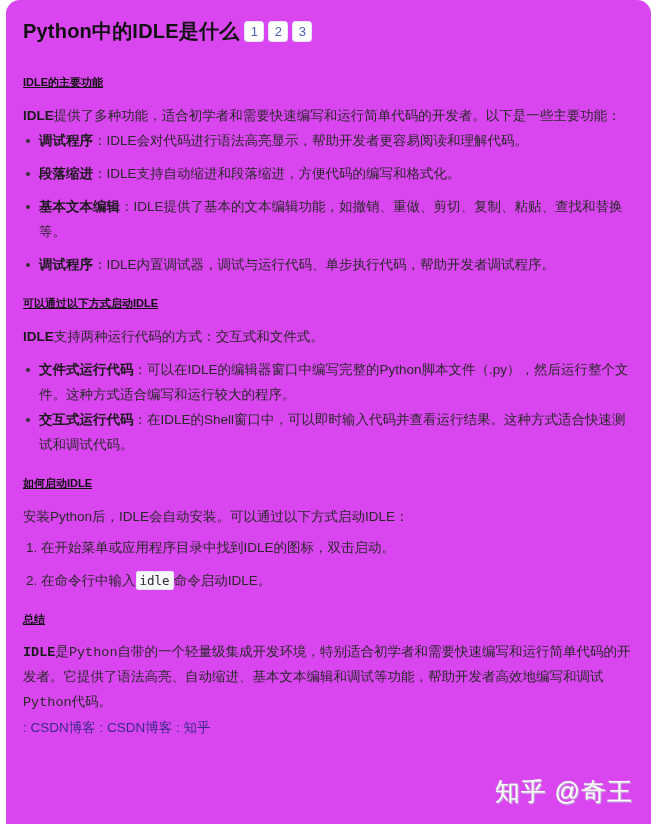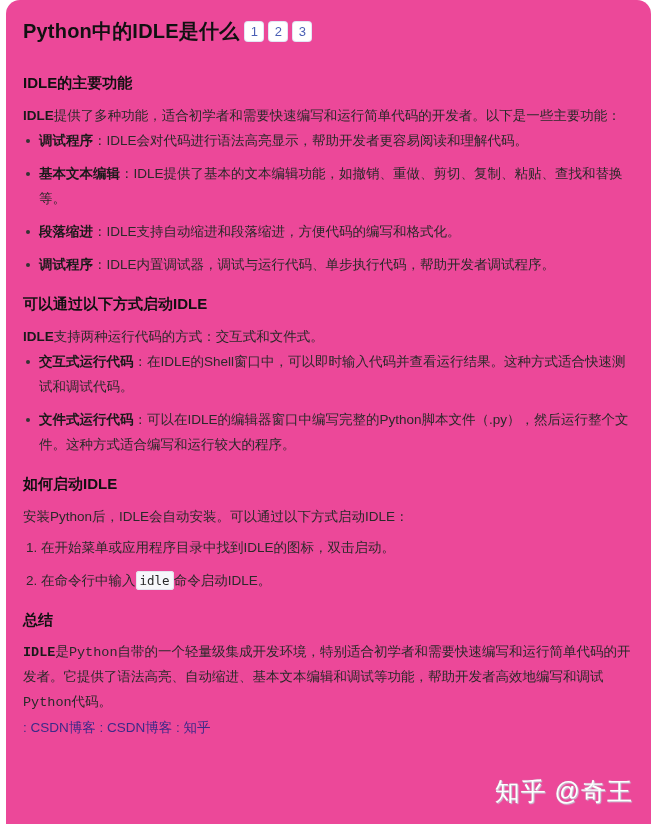--- a/index.html
+++ b/index.html
@@ -1,35 +1,35 @@
 <!DOCTYPE html>
 <html><head>
 <meta charset="utf-8">
 <style>
   html, body { margin: 0; padding: 0; background: #ffffff; }
   body { width: 651px; height: 824px; overflow: hidden; font-family: "Liberation Sans", "DejaVu Sans", sans-serif; }
   .card {
     position: absolute; left: 6px; top: 0; width: 645px; height: 824px;
-    background: #ec4899; border-radius: 14px 14px 0 0;
+    background: #d946ef; border-radius: 14px 14px 0 0;
     box-sizing: border-box; padding: 0 20px 0 17px;
     color: #1f1f1f;
   }
   .title-row { position: absolute; left: 17px; top: 18px; display: flex; align-items: center; }
   .title { font-size: 20px; font-weight: bold; color: #111; margin: 0; letter-spacing: 0.2px; }
   .cite {
     display: inline-flex; align-items: center; justify-content: center;
     width: 18px; height: 19px; margin-left: 6px;
     background: #ffffff; border-radius: 3px; color: #4a5fb5; font-size: 13px;
     box-shadow: 0 0 0 1px #e2e5f5;
   }
   .cite:first-child { margin-left: 6px; }
   .content { position: absolute; left: 17px; top: 62px; width: 612px; font-size: 13.5px; line-height: 25px; color: #2a2a2a; }
   .content p { margin: 0; }
   .content b { color: #1a1a1a; }
-  h2 { font-size: 15px; font-weight: bold; color: #111; margin: 0; }
+  h2 { font-size: 11px; font-weight: bold; color: #111; margin: 0; text-decoration: underline; }
   ul.bullets { list-style: none; margin: 0; padding: 0; }
   ul.bullets li { position: relative; padding-left: 16px; }
   ul.bullets li::before { content: ""; position: absolute; left: 3px; top: 11px; width: 4px; height: 4px; background: #333; border-radius: 50%; }
   ol.steps { list-style: none; margin: 0; padding: 0; }
   ol.steps li { padding-left: 3px; margin-top: 6px; }
   code {
     font-family: "DejaVu Sans Mono", "Liberation Mono", monospace; font-size: 12.5px;
     background: #f7f7fb; border: 1px solid #e4e4ee; border-radius: 3px; padding: 1px 3px;
   }
   .sources { color: #3c2a88; }
@@ -49,30 +49,30 @@
     <span class="cite">2</span>
     <span class="cite">3</span>
   </div>
 
   <div class="content">
 
     <h2 style="margin-top:8px;">IDLE的主要功能</h2>
     <p style="margin-top:8px;"><b>IDLE</b><span>提供了多种功能，适合初学者和需要快速编写和运行简单代码的开发者。以下是一些主要功能：</span></p>
     <ul class="bullets">
       <li><b>调试程序</b><span>：IDLE会对代码进行语法高亮显示，帮助开发者更容易阅读和理解代码。</span></li>
+      <li style="margin-top:8px;"><b>段落缩进</b><span>：IDLE支持自动缩进和段落缩进，方便代码的编写和格式化。</span></li>
       <li style="margin-top:8px;"><b>基本文本编辑</b><span>：IDLE提供了基本的文本编辑功能，如撤销、重做、剪切、复制、粘贴、查找和替换等。</span></li>
-      <li style="margin-top:8px;"><b>段落缩进</b><span>：IDLE支持自动缩进和段落缩进，方便代码的编写和格式化。</span></li>
       <li style="margin-top:8px;"><b>调试程序</b><span>：IDLE内置调试器，调试与运行代码、单步执行代码，帮助开发者调试程序。</span></li>
     </ul>
 
     <h2 style="margin-top:14px;">可以通过以下方式启动IDLE</h2>
     <p style="margin-top:8px;"><b>IDLE</b><span>支持两种运行代码的方式：交互式和文件式。</span></p>
     <ul class="bullets">
+      <li style="margin-top:8px;"><b>文件式运行代码</b><span>：可以在IDLE的编辑器窗口中编写完整的Python脚本文件（.py），然后运行整个文件。这种方式适合编写和运行较大的程序。</span></li>
       <li><b>交互式运行代码</b><span>：在IDLE的Shell窗口中，可以即时输入代码并查看运行结果。这种方式适合快速测试和调试代码。</span></li>
-      <li style="margin-top:8px;"><b>文件式运行代码</b><span>：可以在IDLE的编辑器窗口中编写完整的Python脚本文件（.py），然后运行整个文件。这种方式适合编写和运行较大的程序。</span></li>
     </ul>
 
     <h2 style="margin-top:14px;">如何启动IDLE</h2>
     <p style="margin-top:8px;">安装Python后，IDLE会自动安装。可以通过以下方式启动IDLE：</p>
     <ol class="steps">
       <li><span>1.</span> <span>在开始菜单或应用程序目录中找到IDLE的图标，双击启动。</span></li>
       <li style="margin-top:8px;"><span>2.</span> <span>在命令行中输入</span><code>idle</code><span>命令启动IDLE。</span></li>
     </ol>
 
     <h2 style="margin-top:14px;">总结</h2>

